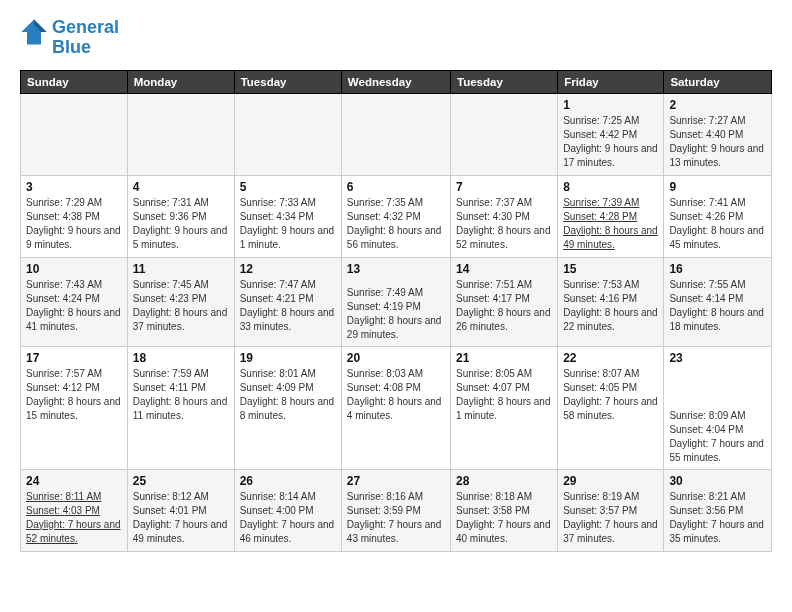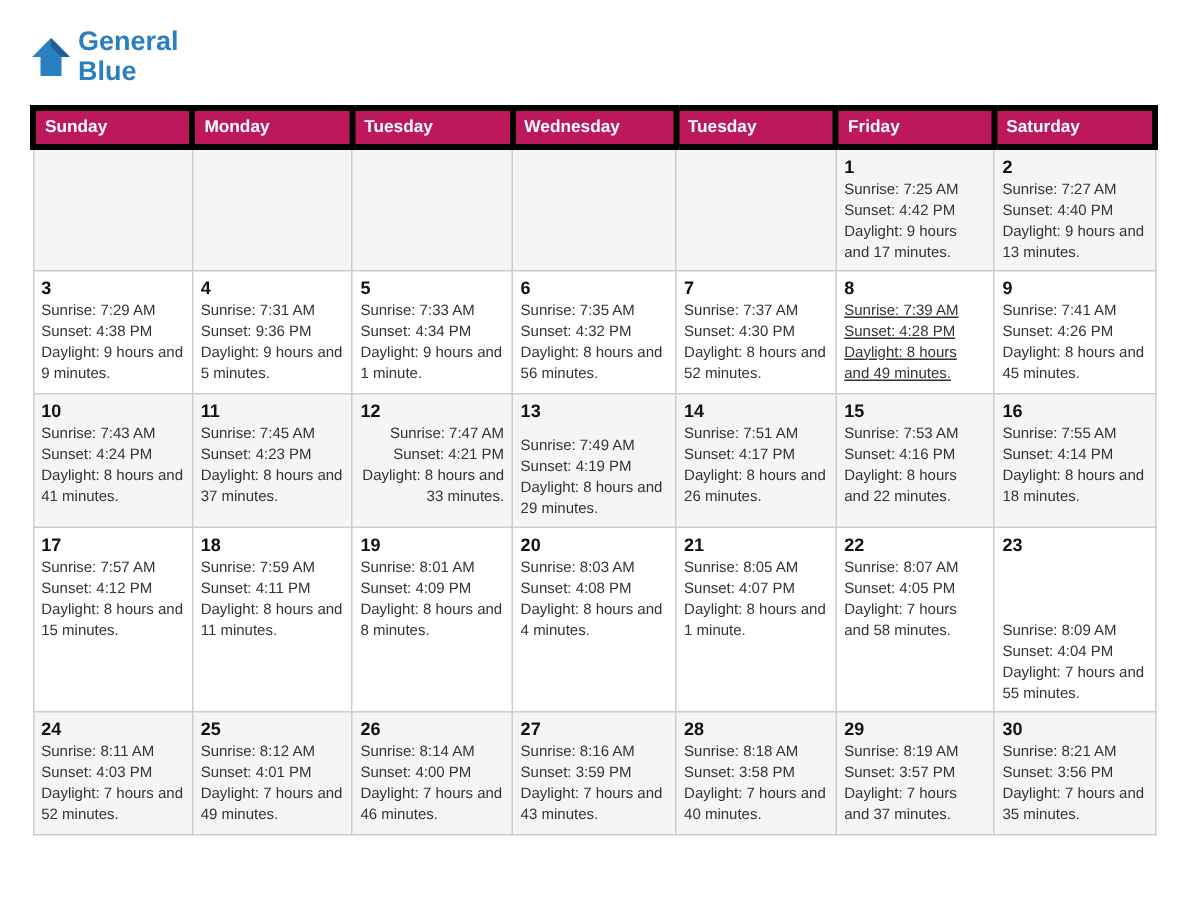--- a/index.html
+++ b/index.html
@@ -15,21 +15,21 @@
       padding: 18px 20px 10px 20px;
     }
     .header {
       display: flex;
       justify-content: space-between;
       align-items: flex-start;
       margin-bottom: 12px;
     }
     .logo {
       display: flex;
-      align-items: center;
+      align-items: flex-start;
     }
     .logo-text {
       font-size: 18px;
       font-weight: bold;
       color: #1a1a1a;
       line-height: 1.1;
     }
     .logo-text span {
       color: #2a7fc1;
     }
@@ -49,27 +49,27 @@
     .location {
       font-size: 14px;
       color: #444;
     }
     .calendar {
       width: 100%;
       border-collapse: collapse;
       font-size: 10.5px;
     }
     .calendar thead th {
-      background: #be185d;
+      background: #404040;
       color: #fff;
       padding: 5px 6px;
       text-align: left;
       font-size: 11.5px;
       font-weight: bold;
-      border: 4px solid #000000;
+      border: 1px solid #000000;
     }
     .calendar tbody td {
       vertical-align: top;
       padding: 4px 5px;
       border: 1px solid #ccc;
       width: 113px;
       height: 82px;
       background: #fff;
     }
     .calendar tbody tr:nth-child(odd) td {
@@ -202,21 +202,21 @@
 Daylight: 8 hours and 41 minutes.</div>
           </td>
           <td>
             <span class="day-num">11</span>
             <div class="day-info" style="white-space: pre-line;">Sunrise: 7:45 AM
 Sunset: 4:23 PM
 Daylight: 8 hours and 37 minutes.</div>
           </td>
           <td>
             <span class="day-num">12</span>
-            <div class="day-info" style="white-space: pre-line; text-align: right;">Sunrise: 7:47 AM
+            <div class="day-info" style="white-space: pre-line;">Sunrise: 7:47 AM
 Sunset: 4:21 PM
 Daylight: 8 hours and 33 minutes.</div>
           </td>
           <td>
             <span class="day-num">13</span>
             <div class="day-info" style="white-space: pre-line; margin-top: 10px;">Sunrise: 7:49 AM
 Sunset: 4:19 PM
 Daylight: 8 hours and 29 minutes.</div>
           </td>
           <td>
@@ -278,21 +278,21 @@
           <td>
             <span class="day-num">23</span>
             <div class="day-info" style="white-space: pre-line; margin-top: 44px;">Sunrise: 8:09 AM
 Sunset: 4:04 PM
 Daylight: 7 hours and 55 minutes.</div>
           </td>
         </tr>
         <tr>
           <td>
             <span class="day-num">24</span>
-            <div class="day-info" style="white-space: pre-line;">Sunrise: 8:11 AM
+            <div class="day-info" style="white-space: pre-line; text-decoration: underline;">Sunrise: 8:11 AM
 Sunset: 4:03 PM
 Daylight: 7 hours and 52 minutes.</div>
           </td>
           <td>
             <span class="day-num">25</span>
             <div class="day-info" style="white-space: pre-line;">Sunrise: 8:12 AM
 Sunset: 4:01 PM
 Daylight: 7 hours and 49 minutes.</div>
           </td>
           <td>

